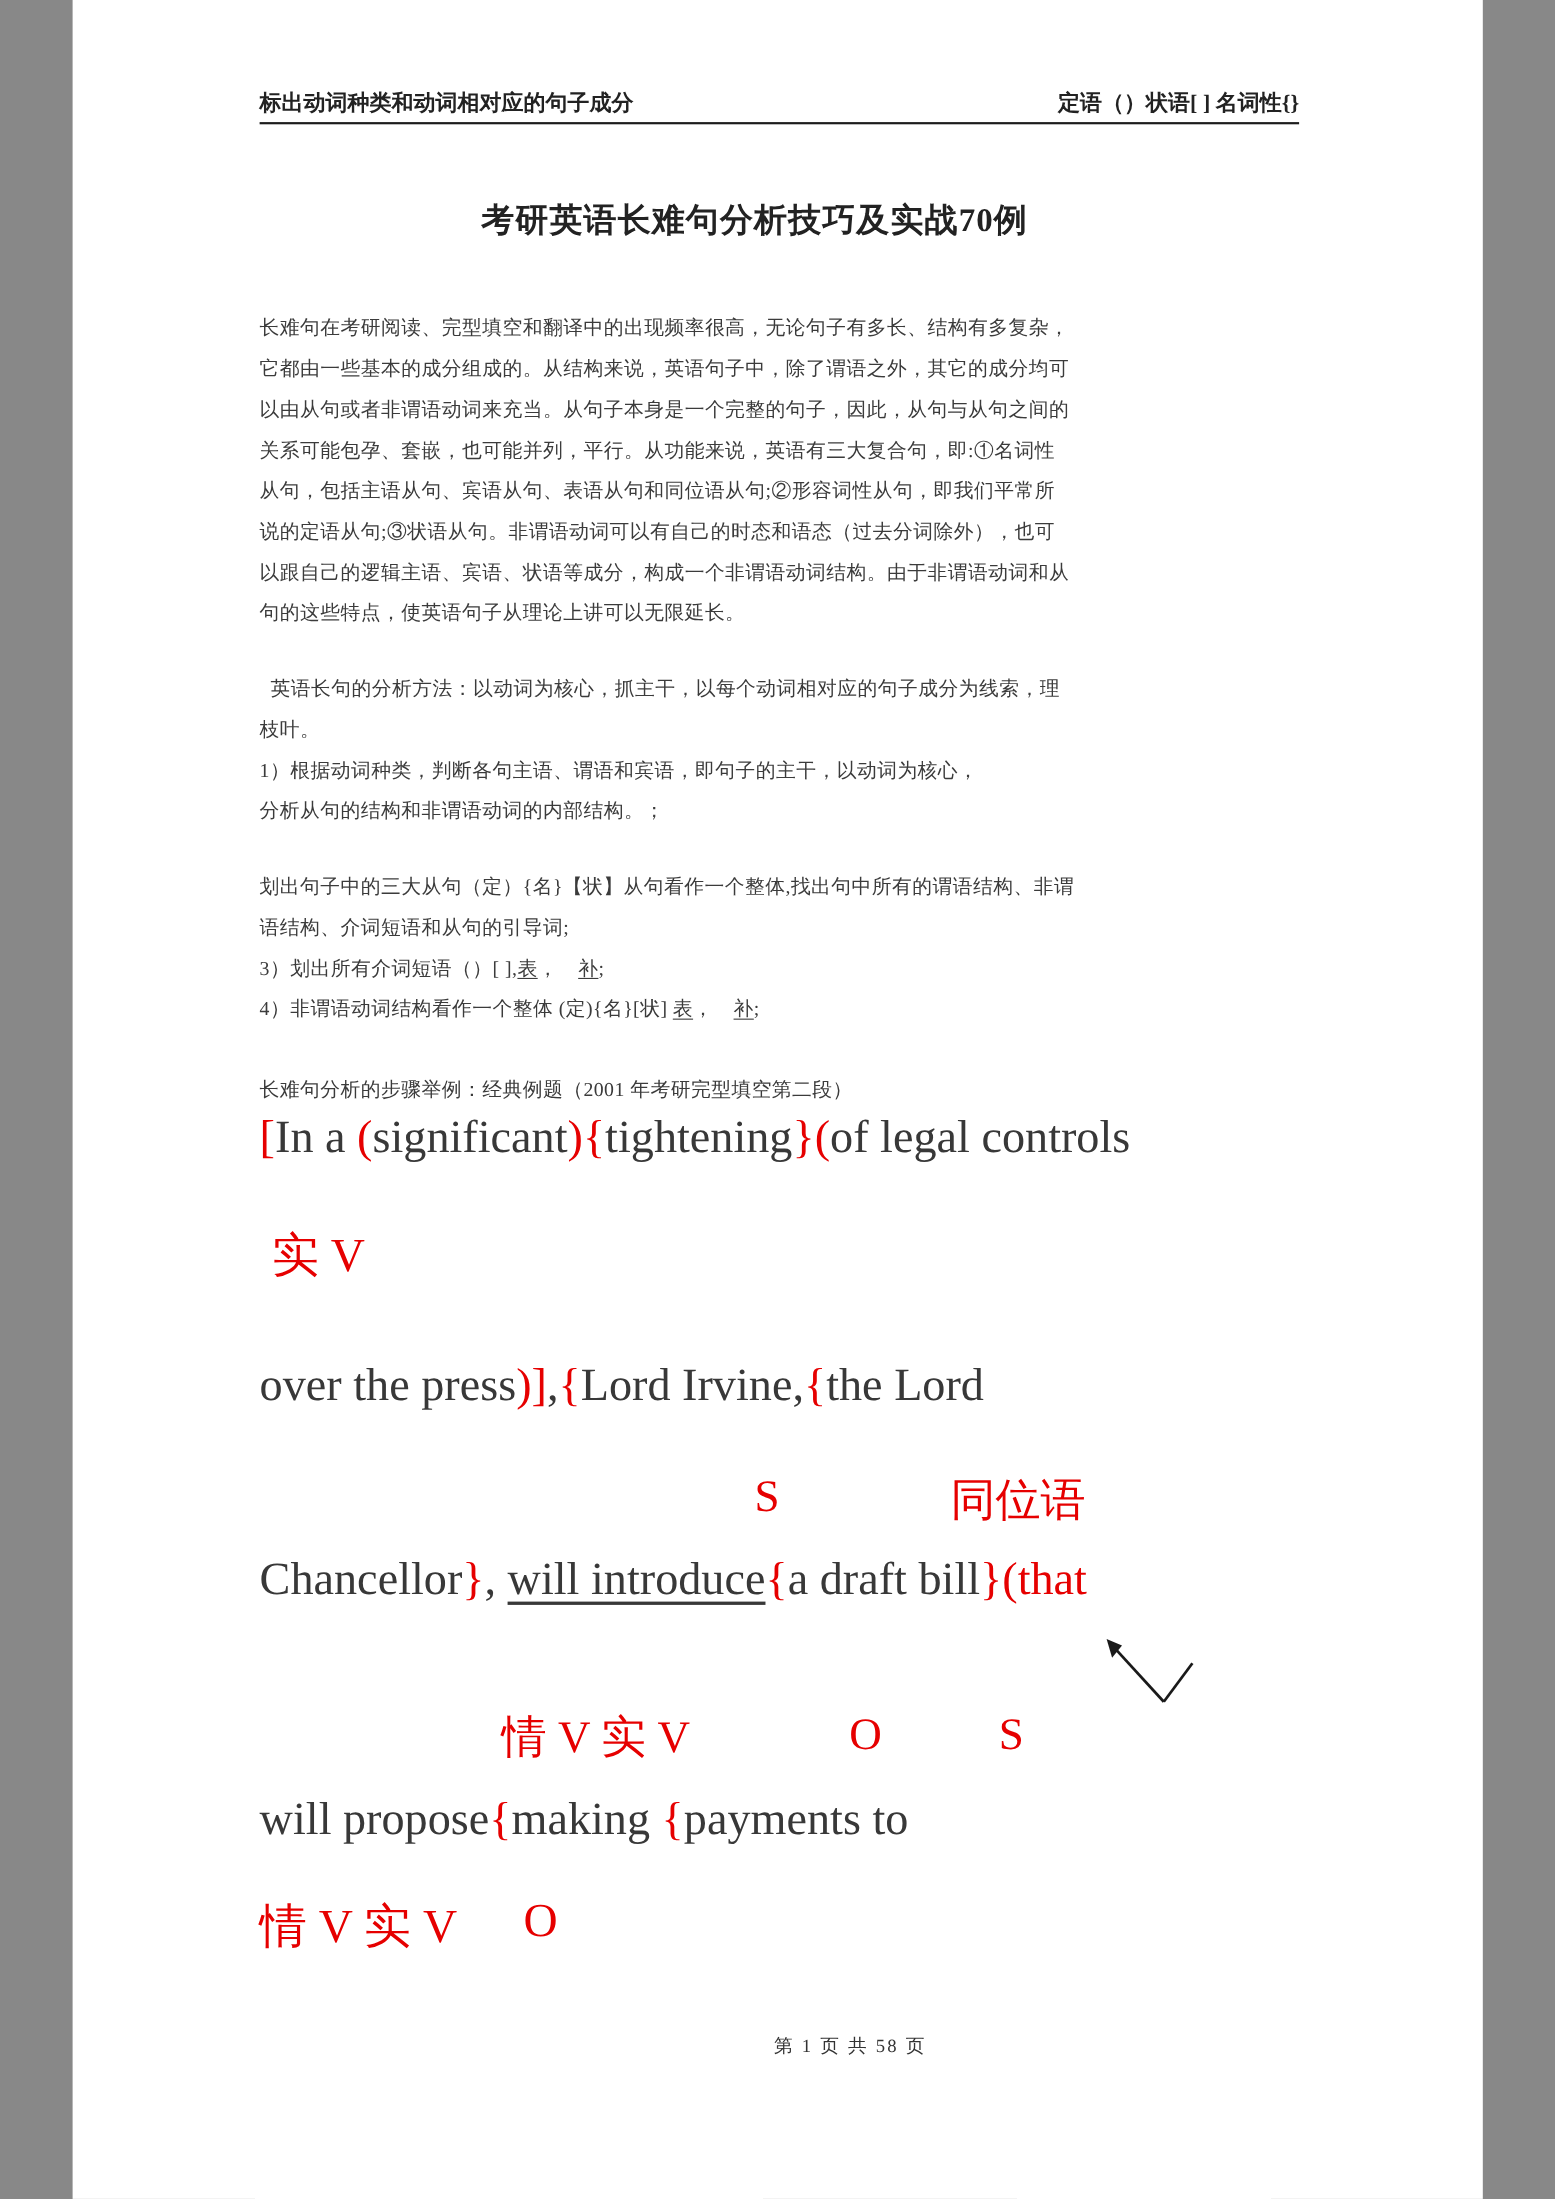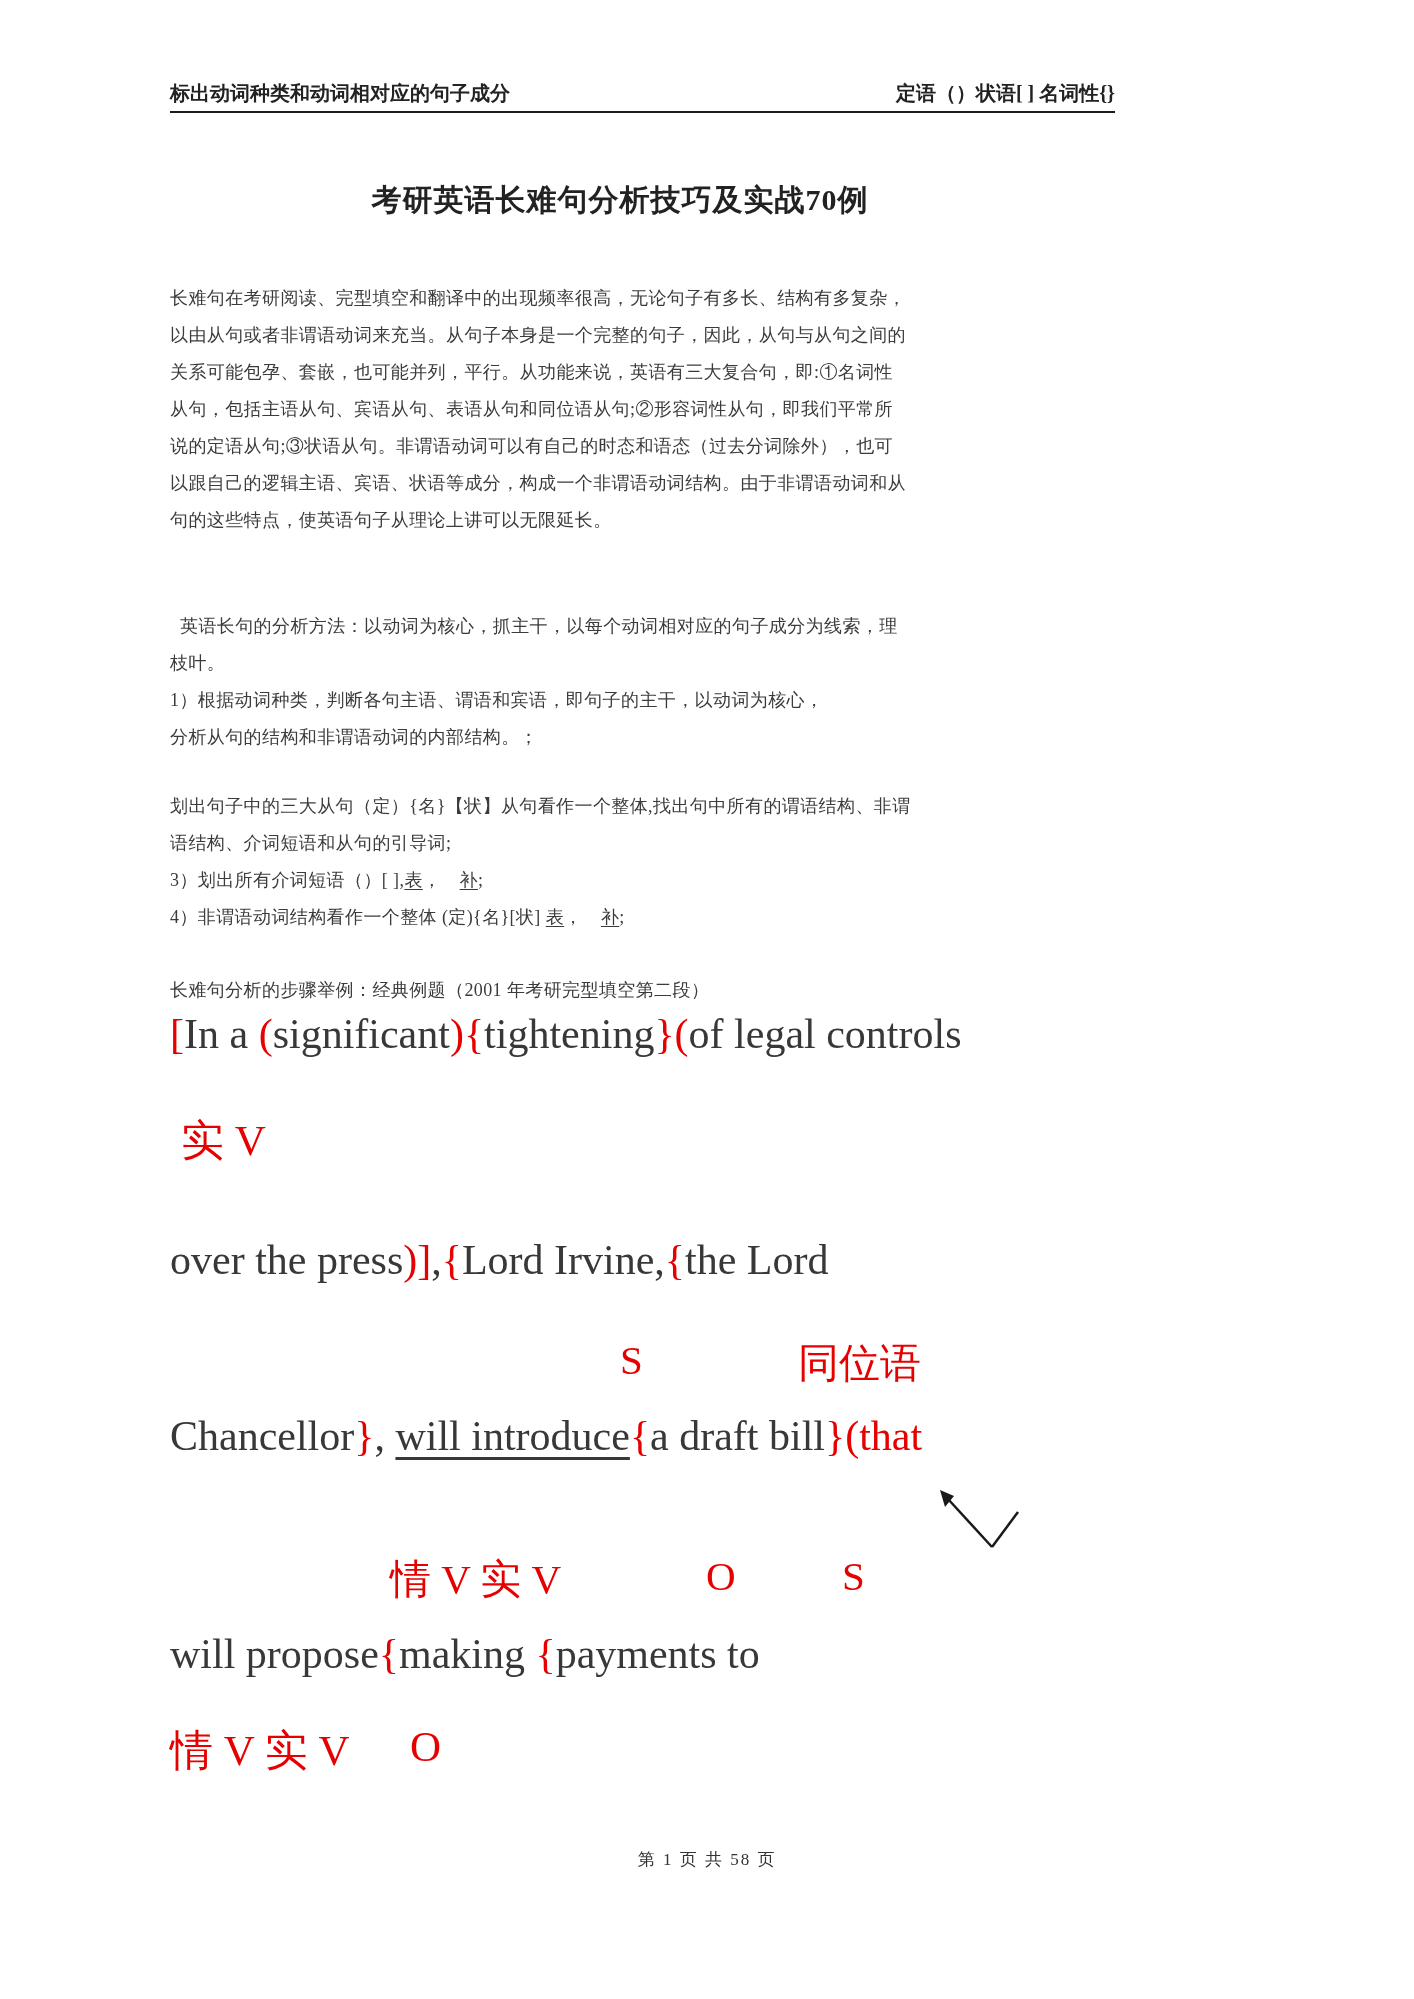--- a/index.html
+++ b/index.html
@@ -1,18 +1,18 @@
 <!DOCTYPE html>
 <html style="--red: #e60000; --text: #3b3b3b;"><head>
 <meta charset="utf-8">
 <style>
   :root{ --red:#e60000; --text:#3b3b3b; }
   html,body{margin:0;padding:0;background:#888;}
   .page{
-    position:relative; width:1414px; height:1999px; background:#ffffff;
+    position:relative; width:1282px; height:1999px; background:#ffffff;
     margin:0 auto; overflow:hidden;
     font-family:"Liberation Serif","DejaVu Serif",serif; color:var(--text);
   }
   
   .hdr{position:absolute; left:170px; top:80px; width:945px; display:flex; justify-content:space-between; font-size:20px; font-weight:bold; color:#222;}
   .hdr-rule{position:absolute; left:170px; top:111px; width:945px; height:2px; background:#1c1c1c;}
   
   .title{position:absolute; left:170px; top:180px; width:900px; text-align:center; font-size:30px; font-weight:bold; color:#222; letter-spacing:1px;}
   
   .para{position:absolute; left:170px; width:915px; font-size:18px; letter-spacing:.4px;}
@@ -42,20 +42,21 @@
   <div class="hdr">
     <span>标出动词种类和动词相对应的句子成分</span>
     <span>定语（）状语[ ] 名词性{}</span>
   </div>
   <div class="hdr-rule"></div>
 
   <div class="title">考研英语长难句分析技巧及实战70例</div>
 
   <div class="para p-intro">
     <div class="ln">长难句在考研阅读、完型填空和翻译中的出现频率很高，无论句子有多长、结构有多复杂，</div>
+    <div class="ln">它都由一些基本的成分组成的。从结构来说，英语句子中，除了谓语之外，其它的成分均可</div>
     <div class="ln">以由从句或者非谓语动词来充当。从句子本身是一个完整的句子，因此，从句与从句之间的</div>
     <div class="ln">关系可能包孕、套嵌，也可能并列，平行。从功能来说，英语有三大复合句，即:①名词性</div>
     <div class="ln">从句，包括主语从句、宾语从句、表语从句和同位语从句;②形容词性从句，即我们平常所</div>
     <div class="ln">说的定语从句;③状语从句。非谓语动词可以有自己的时态和语态（过去分词除外），也可</div>
     <div class="ln">以跟自己的逻辑主语、宾语、状语等成分，构成一个非谓语动词结构。由于非谓语动词和从</div>
     <div class="ln">句的这些特点，使英语句子从理论上讲可以无限延长。</div>
   </div>
 
   <div class="para p-method">
     <div class="ln" style="padding-left:10px;">英语长句的分析方法：以动词为核心，抓主干，以每个动词相对应的句子成分为线索，理</div>

